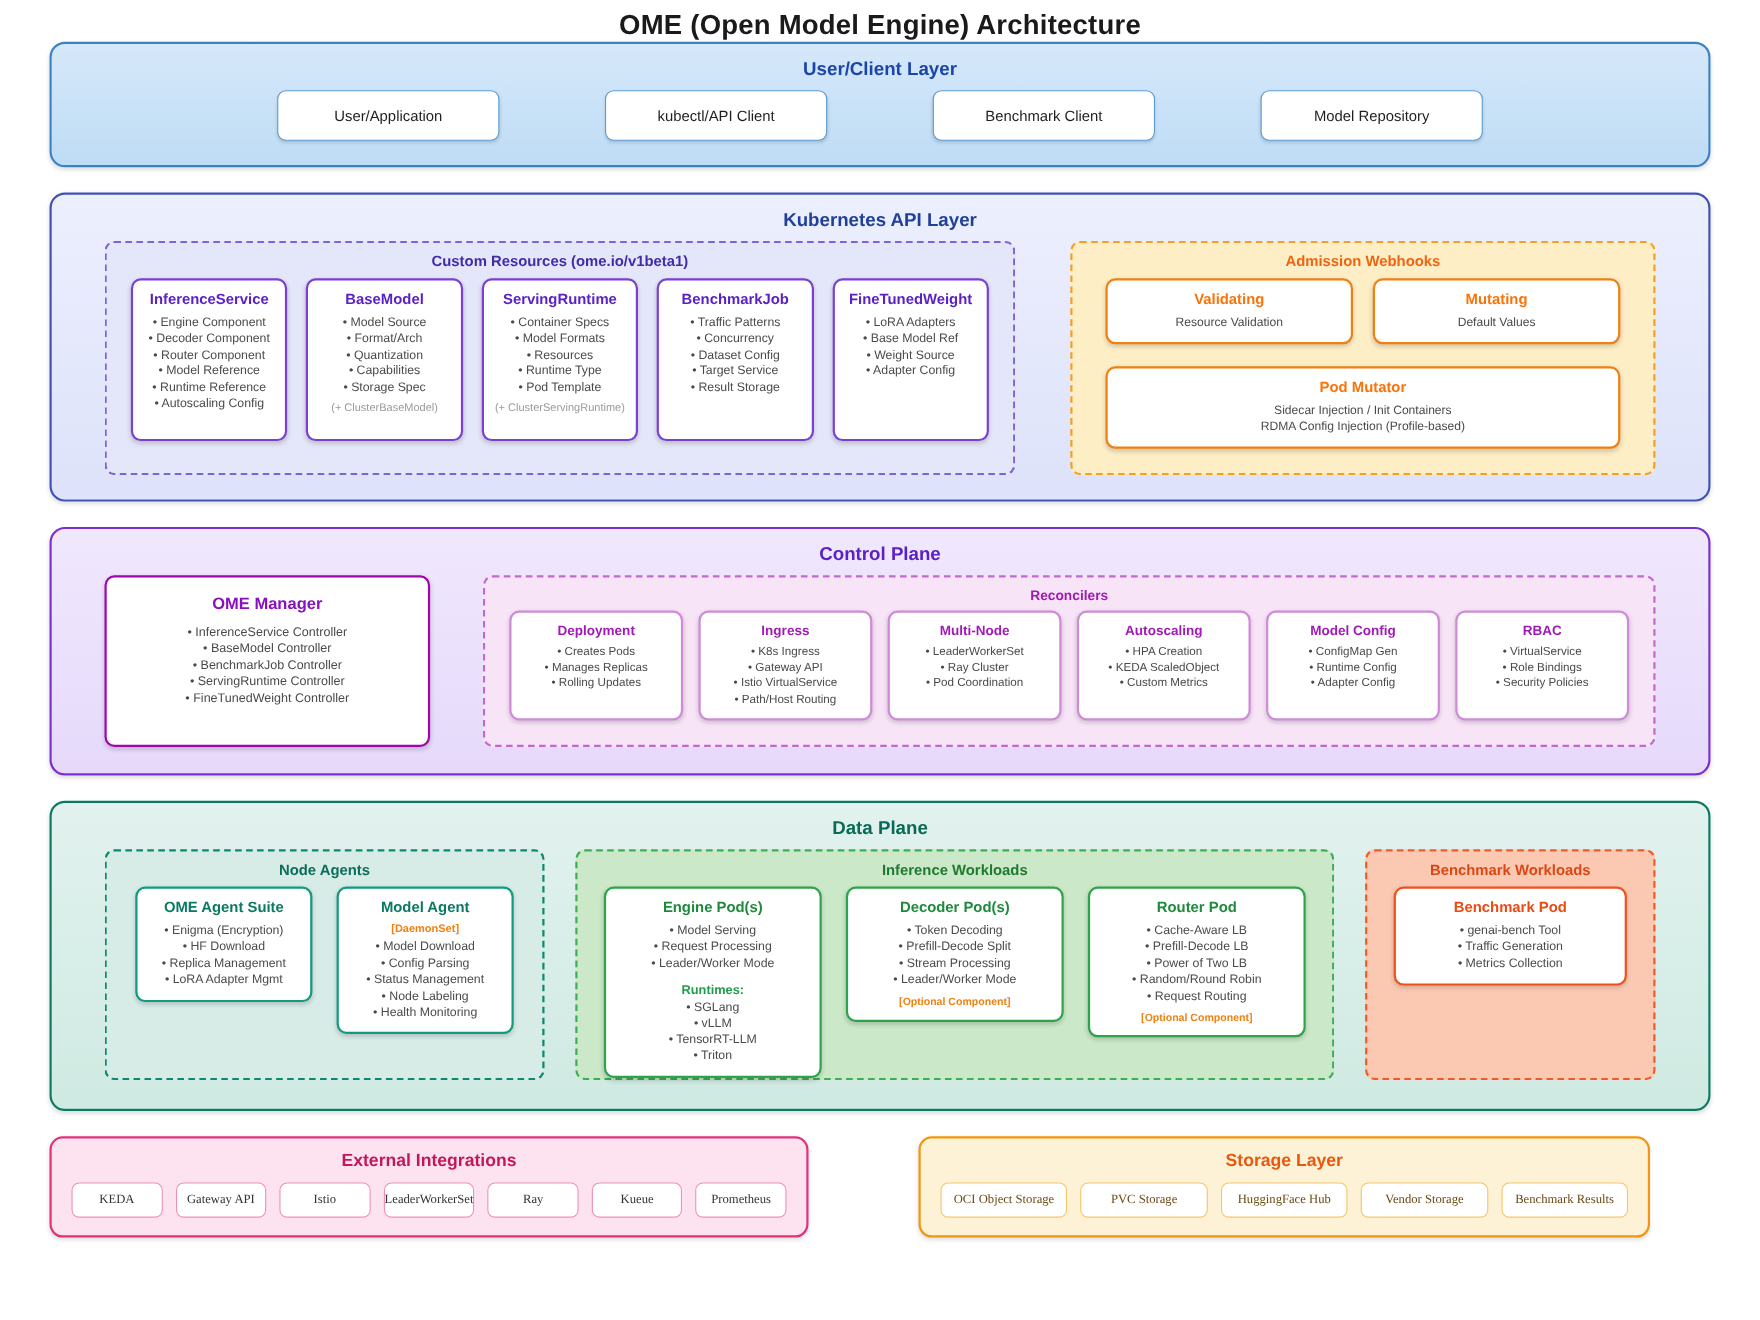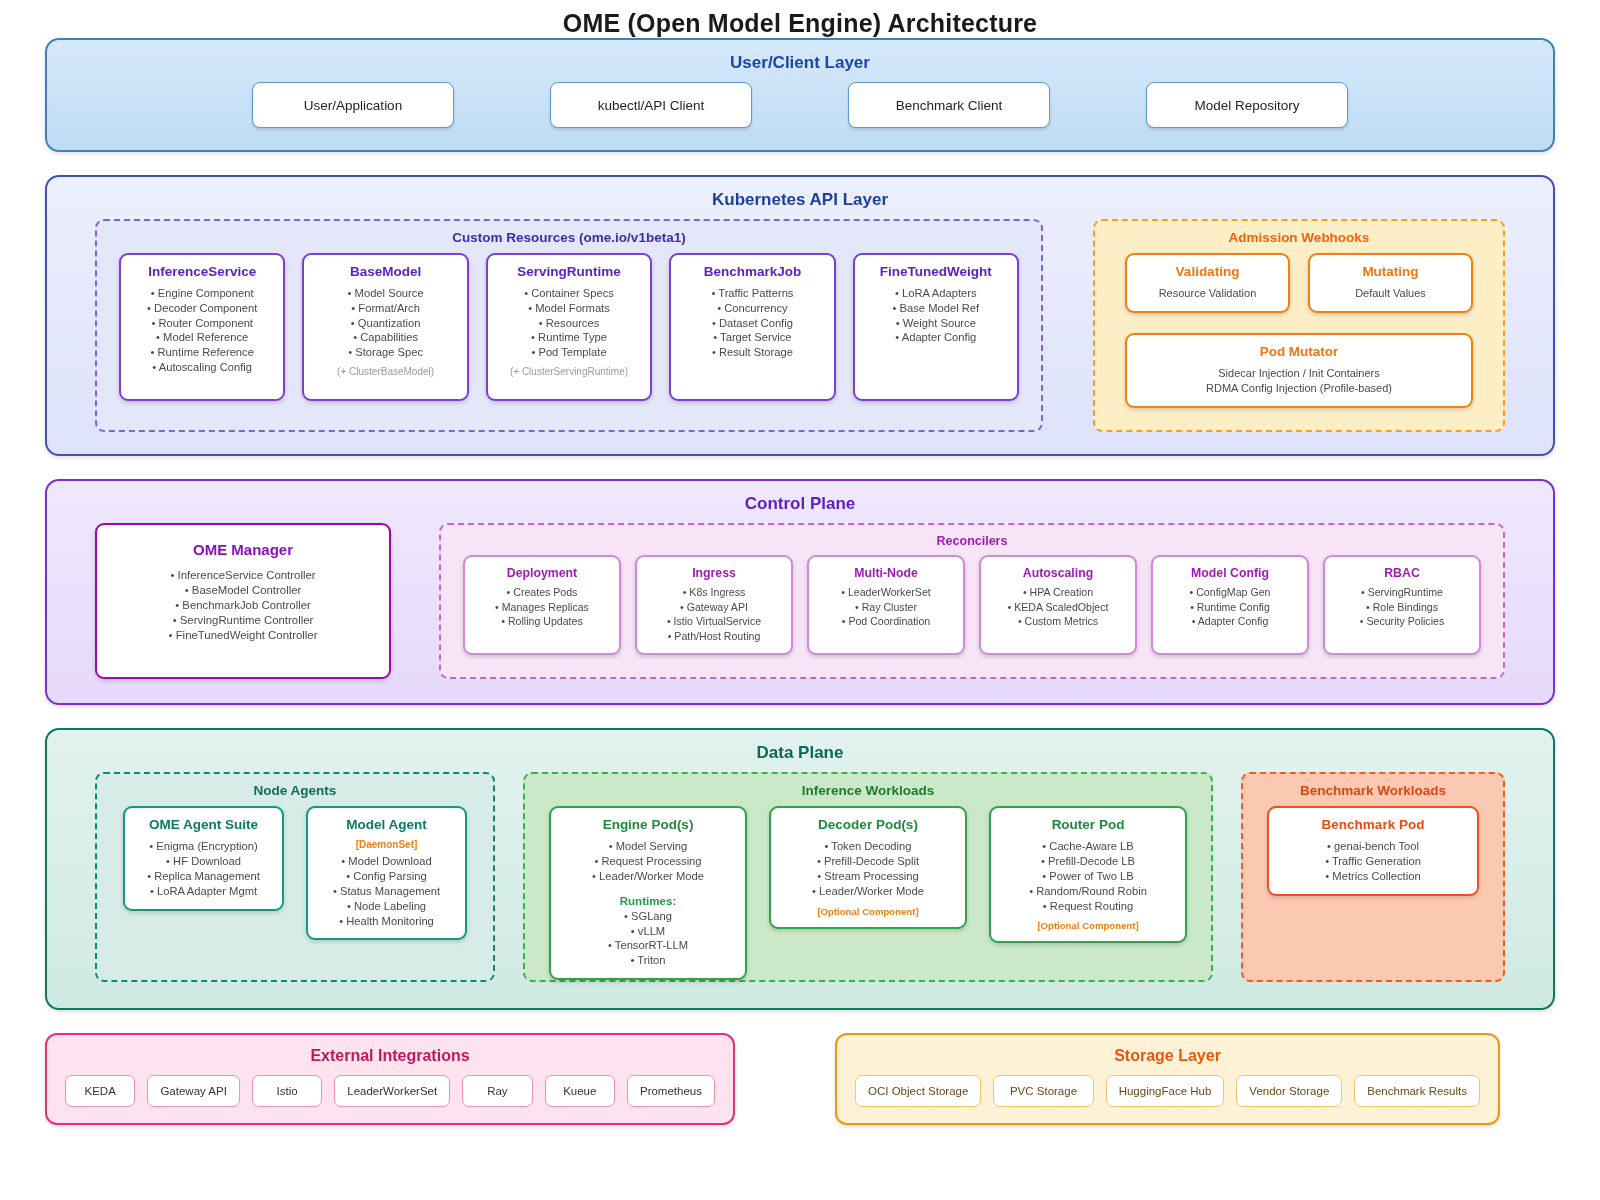--- a/index.html
+++ b/index.html
@@ -118,21 +118,21 @@
   }
 
   
   .k8s-body { display:flex; gap: 50px; padding: 0 48px 22px 48px; justify-content: flex-end; }
   .cr-group { flex: 1 1 auto; border-color:#7f63d6; background:#e4e6f9; }
   .cr-group > .group-title { color:#3f2ca8; }
   .cr-cards { display:flex; gap:17px; padding: 0 22px 22px 22px; align-items: stretch; }
   .cr-cards .card { flex:1; border-color:#7b3fd4; min-height: 148px; display:flex; flex-direction:column; }
   .cr-cards .card-title { color:#5b21c4; }
 
-  .wh-group { width: 412px; border-color:#f5a020; background:#fdeec6; }
+  .wh-group { width: 532px; border-color:#f5a020; background:#fdeec6; }
   .wh-group > .group-title { color:#ef6410; }
   .wh-top { display:flex; gap:18px; padding: 0 30px 0 30px; }
   .wh-top .card { flex:1; border-color:#f08010; }
   .wh-top .card-title { color:#f97308; }
   .wh-bottom { padding: 20px 30px 22px 30px; }
   .wh-bottom .card { border-color:#f08010; }
   .wh-bottom .card-title { color:#f97308; }
   .wh-line { font-size:11px; color:#4a4a4a; line-height:15px; }
 
   
@@ -175,22 +175,23 @@
   .footer-row { display:flex; gap: 100px; margin: 0 45px; }
   .panel {
     border:2px solid; border-radius:12px;
     box-shadow: 0 2px 4px rgba(0,0,0,.13);
   }
   .panel-title { text-align:center; font-weight:bold; font-size:16px; padding: 12px 0 10px 0; }
   .chiprow { display:flex; gap:12px; justify-content:center; padding: 0 18px 16px 18px; }
   .chip {
     background:#fff; border:1.4px solid; border-radius:7px;
     font-size:11.5px; color:#333;
-    padding: 9px 12px; text-align:center; flex:1;
+    padding: 9px 0; text-align:center; flex:1;
     white-space:nowrap;
+    font-family:Liberation Serif, serif;
   }
 
   .panel-ext { flex: 0 0 690px; background:#fce3ef; border-color:#e0337b; }
   .panel-ext .panel-title { color:#c2185b; }
   .panel-ext .chip { border-color:#f090b6; }
 
   .panel-sto { flex: 0 0 665px; background:#fdf2d5; border-color:#f2960f; }
   .panel-sto .panel-title { color:#e8580e; }
   .panel-sto .chip { border-color:#f7c46a; color:#6b4a12; }
 </style>
@@ -364,21 +365,21 @@
             <ul>
               <li>• ConfigMap Gen</li>
               <li>• Runtime Config</li>
               <li>• Adapter Config</li>
             </ul>
           </div>
 
           <div class="card">
             <div class="card-title">RBAC</div>
             <ul>
-              <li>• ServingRuntime</li>
+              <li>• VirtualService</li>
               <li>• Role Bindings</li>
               <li>• Security Policies</li>
             </ul>
           </div>
 
         </div>
       </div>
 
     </div>
   </section>

